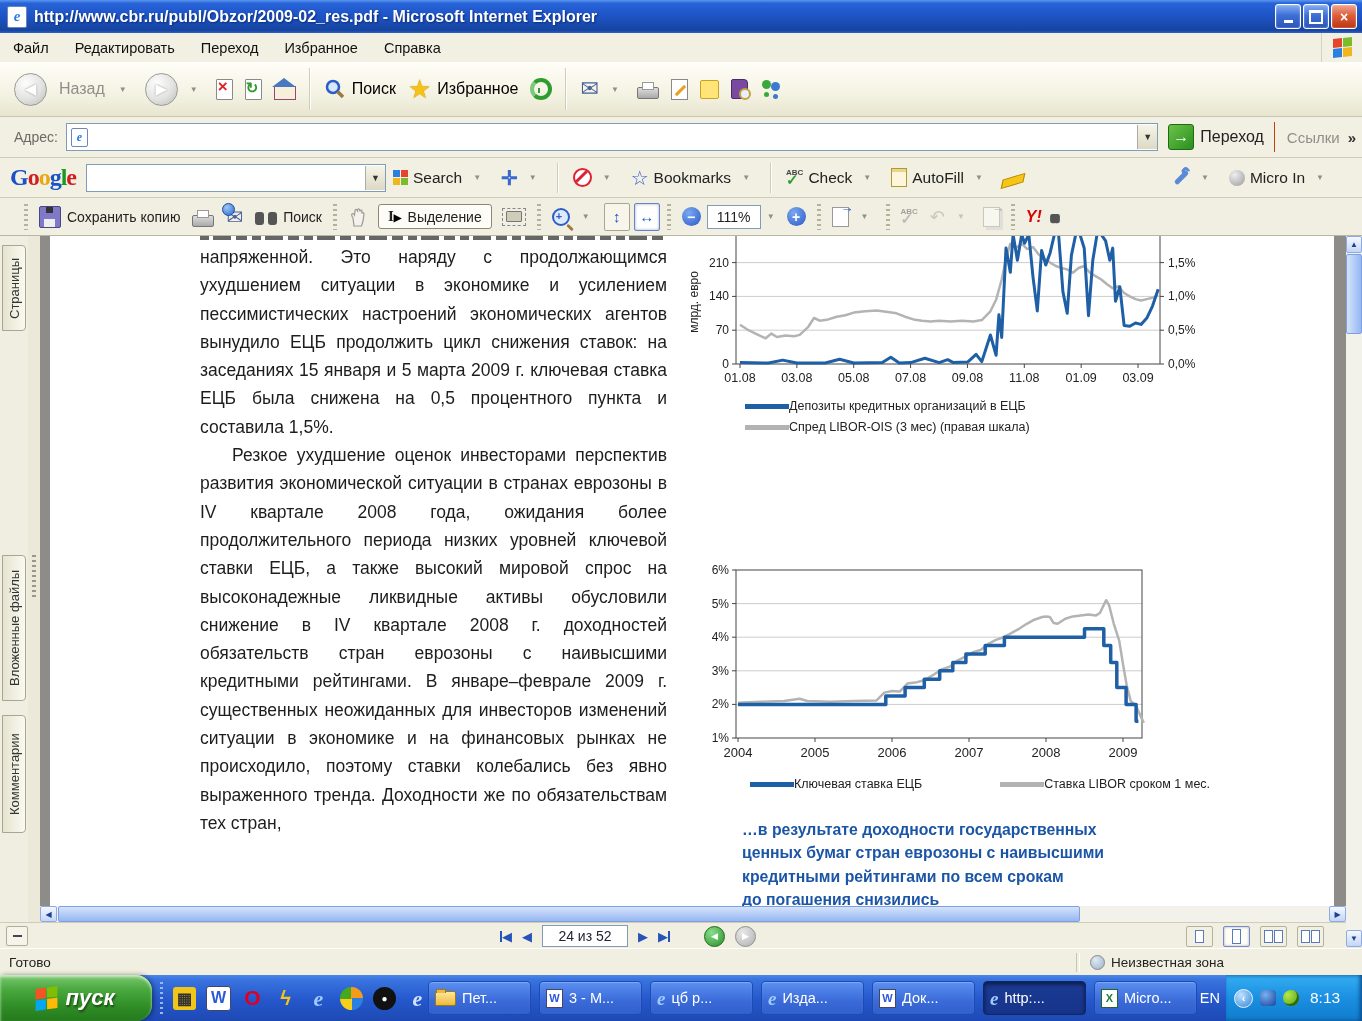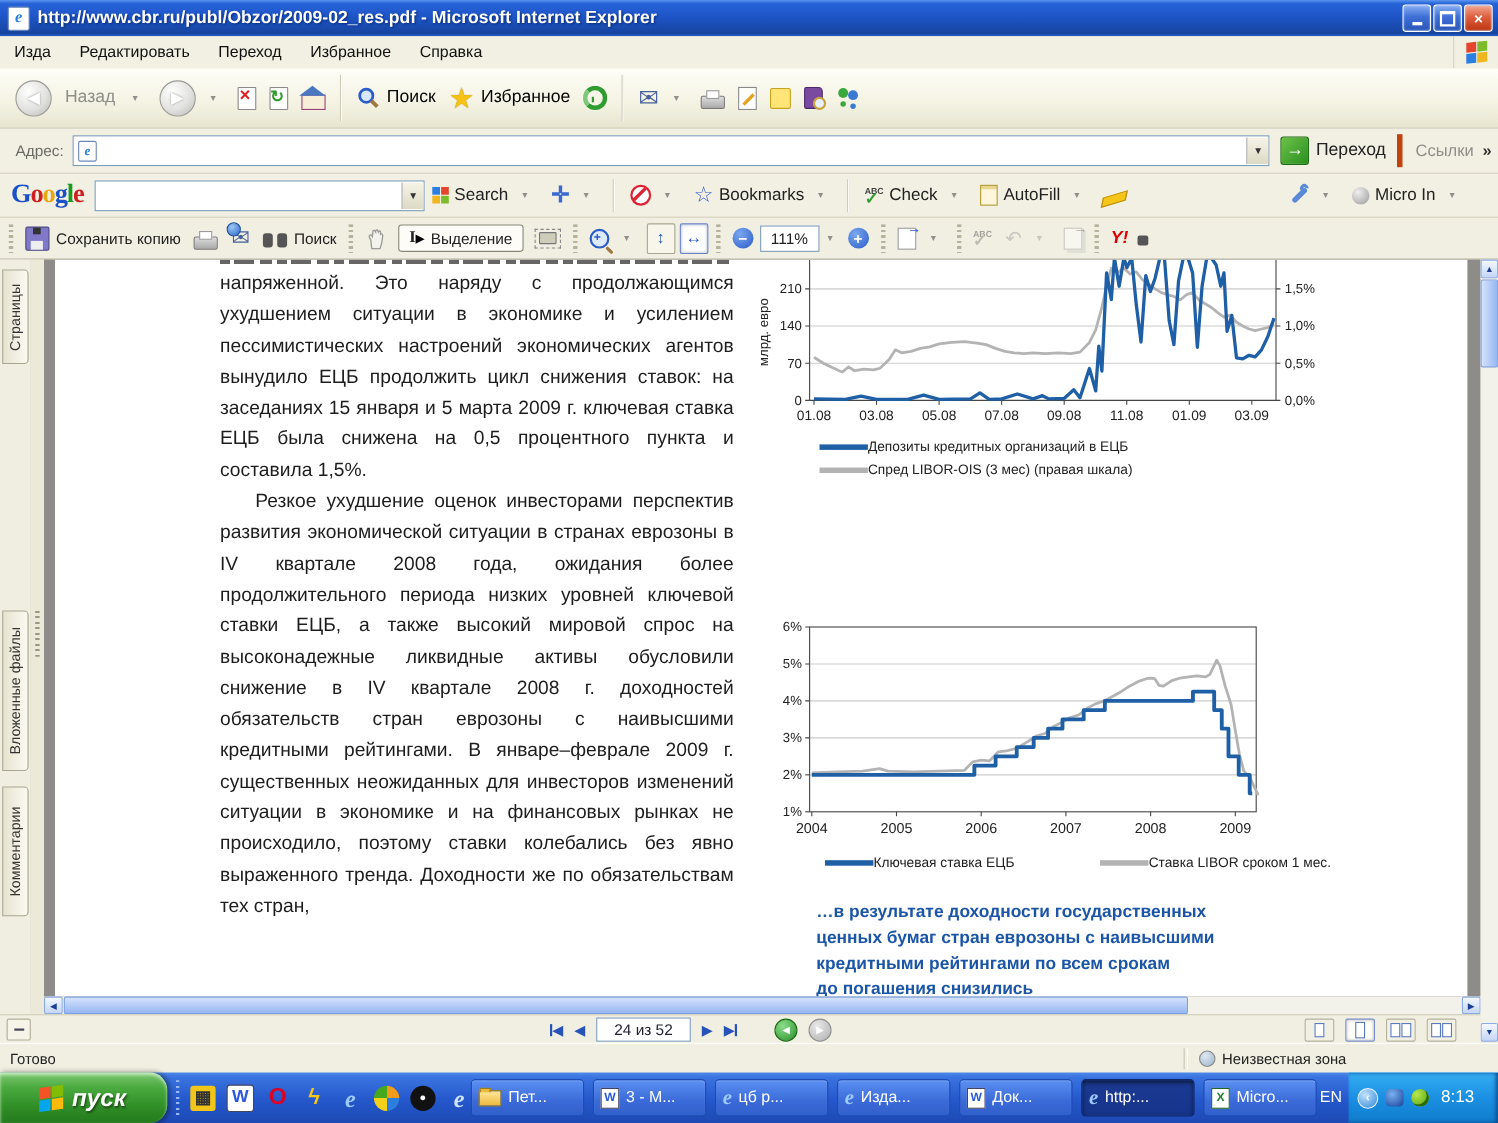--- a/index.html
+++ b/index.html
@@ -63,21 +63,21 @@
   .addrbar{position:absolute;left:0;top:117px;width:1362px;height:41px;background:#f2f0e3;
     border-bottom:1px solid #d0cdb9;display:flex;align-items:center;padding:0 6px;box-sizing:border-box}
   .addr-label{color:#6b6b66;font-size:14px;margin:0 8px}
   .addr-input{flex:1;height:26px;background:#fff;border:1px solid #7f9db9;display:flex;align-items:center;padding-left:4px}
   .addr-url{font-size:16.5px;color:#111;margin-left:6px}
   .dd-btn{width:19px;height:24px;margin-left:auto;background:linear-gradient(#f6f4e8,#ddd9c4);
     border-left:1px solid #aaa;display:flex;align-items:center;justify-content:center;font-size:9px;color:#333}
   .go-btn{display:flex;align-items:center;gap:6px;margin:0 10px;font-size:16px;color:#222}
   .go-sq{width:24px;height:24px;border-radius:3px;background:linear-gradient(135deg,#6cc24a,#2a8f1e);
     border:1px solid #1d6a14;color:#fff;font-weight:bold;display:flex;align-items:center;justify-content:center}
-  .links{color:#8f8f8a;font-size:15px;display:flex;align-items:center;gap:8px;border-left:5px solid #c2410c;padding-left:12px;height:30px}
+  .links{color:#8f8f8a;font-size:15px;display:flex;align-items:center;gap:8px;border-left:1px solid #c2410c;padding-left:12px;height:30px}
   .chev{font-weight:bold;color:#333}
   
   .gbar{position:absolute;left:0;top:158px;width:1362px;height:40px;background:#f2f0e3;
     border-bottom:1px solid #d0cdb9;display:flex;align-items:center;padding:0 10px;box-sizing:border-box;font-size:15.5px;color:#222}
   .glogo{font-family:"Liberation Serif",serif;font-weight:bold;font-size:24px;letter-spacing:-1px;margin-right:10px}
   .ginput{width:298px;height:26px;background:#fff;border:1px solid #7f9db9;display:flex;align-items:center}
   .gitem{display:flex;align-items:center;gap:5px;margin:0 7px}
   .gsq{display:grid;grid-template-columns:7px 7px;grid-template-rows:7px 7px;gap:1px}
   .gsq i{display:block}
   .gstar{color:#3a5ad0;font-size:20px}
@@ -86,21 +86,21 @@
   .pad-ic{width:14px;height:17px;background:#fdf6da;border:1px solid #b09a30;box-shadow:inset 0 3px 0 #e8d590}
   .hilite{width:18px;height:8px;background:#f5c518;transform:skewX(-30deg) rotate(-20deg);border:1px solid #b8890a;margin-top:6px}
   .wrench{width:17px;height:5px;background:#5a8ad8;border-radius:3px;transform:rotate(-45deg);position:relative}
   .wrench::after{content:"";position:absolute;right:-3px;top:-3px;width:8px;height:8px;border:3px solid #5a8ad8;border-radius:50%;border-bottom-color:transparent;box-sizing:border-box}
   .orb{width:16px;height:16px;border-radius:50%;background:radial-gradient(circle at 35% 30%,#eee,#9a9a9a)}
   .noblock{width:15px;height:15px;border:2px solid #d23;border-radius:50%;position:relative;background:#fff}
   .noblock::after{content:"";position:absolute;left:-1px;top:5px;width:15px;height:3px;background:#d23;transform:rotate(-45deg)}
   .plus{color:#3a6ad0;font-weight:bold;font-size:20px}
   
   .acro{position:absolute;left:0;top:198px;width:1362px;height:38px;background:#f1efe2;
-    border-bottom:1px solid #b9b6a1;display:flex;align-items:center;font-size:14px;color:#222;padding-left:3px;box-sizing:border-box}
+    border-bottom:1px solid #b9b6a1;display:flex;align-items:center;font-size:14px;color:#222;padding-left:19px;box-sizing:border-box}
   .grip{width:4px;height:26px;margin:0 5px;background:repeating-linear-gradient(180deg,#b5b29c 0 2px,transparent 2px 5px)}
   .floppy{width:20px;height:20px;background:#8078c8;border:1px solid #4a4680;border-radius:2px;position:relative}
   .floppy::after{content:"";position:absolute;left:4px;bottom:0;width:11px;height:8px;background:#eee}
   .floppy::before{content:"";position:absolute;left:6px;top:0;width:7px;height:6px;background:#333}
   .mailglobe{position:relative;font-size:20px;color:#47639a}
   .mailglobe::after{content:"";position:absolute;left:-4px;top:-2px;width:11px;height:11px;border-radius:50%;
      background:radial-gradient(circle at 35% 30%,#9ec8f2,#2a6ad0);border:1px solid #1a4a9a}
   .binoc{width:22px;height:14px;position:relative;margin-top:4px}
   .binoc::before,.binoc::after{content:"";position:absolute;top:0;width:9px;height:13px;background:#555;border-radius:3px}
   .binoc::before{left:0}.binoc::after{right:0}
@@ -222,21 +222,21 @@
         <span class="glyph-min"></span>
       </span>
     <span class="wbtn">
         <span class="glyph-max"></span>
       </span>
     <span class="wbtn close">×</span>
   </span>
 </div>
 
 <div class="menubar">
-  <span class="menu-item">Изда</span>
+  <span class="menu-item">Файл</span>
   <span class="menu-item">Редактировать</span>
   <span class="menu-item">Переход</span>
   <span class="menu-item">Избранное</span>
   <span class="menu-item">Справка</span>
   <span class="winflag-box">
     <span class="flag">
         <i style="background:#e4452c"></i>
         <i style="background:#7cbc2a"></i>
         <i style="background:#2a7fe0"></i>
         <i style="background:#f0b61e"></i>

